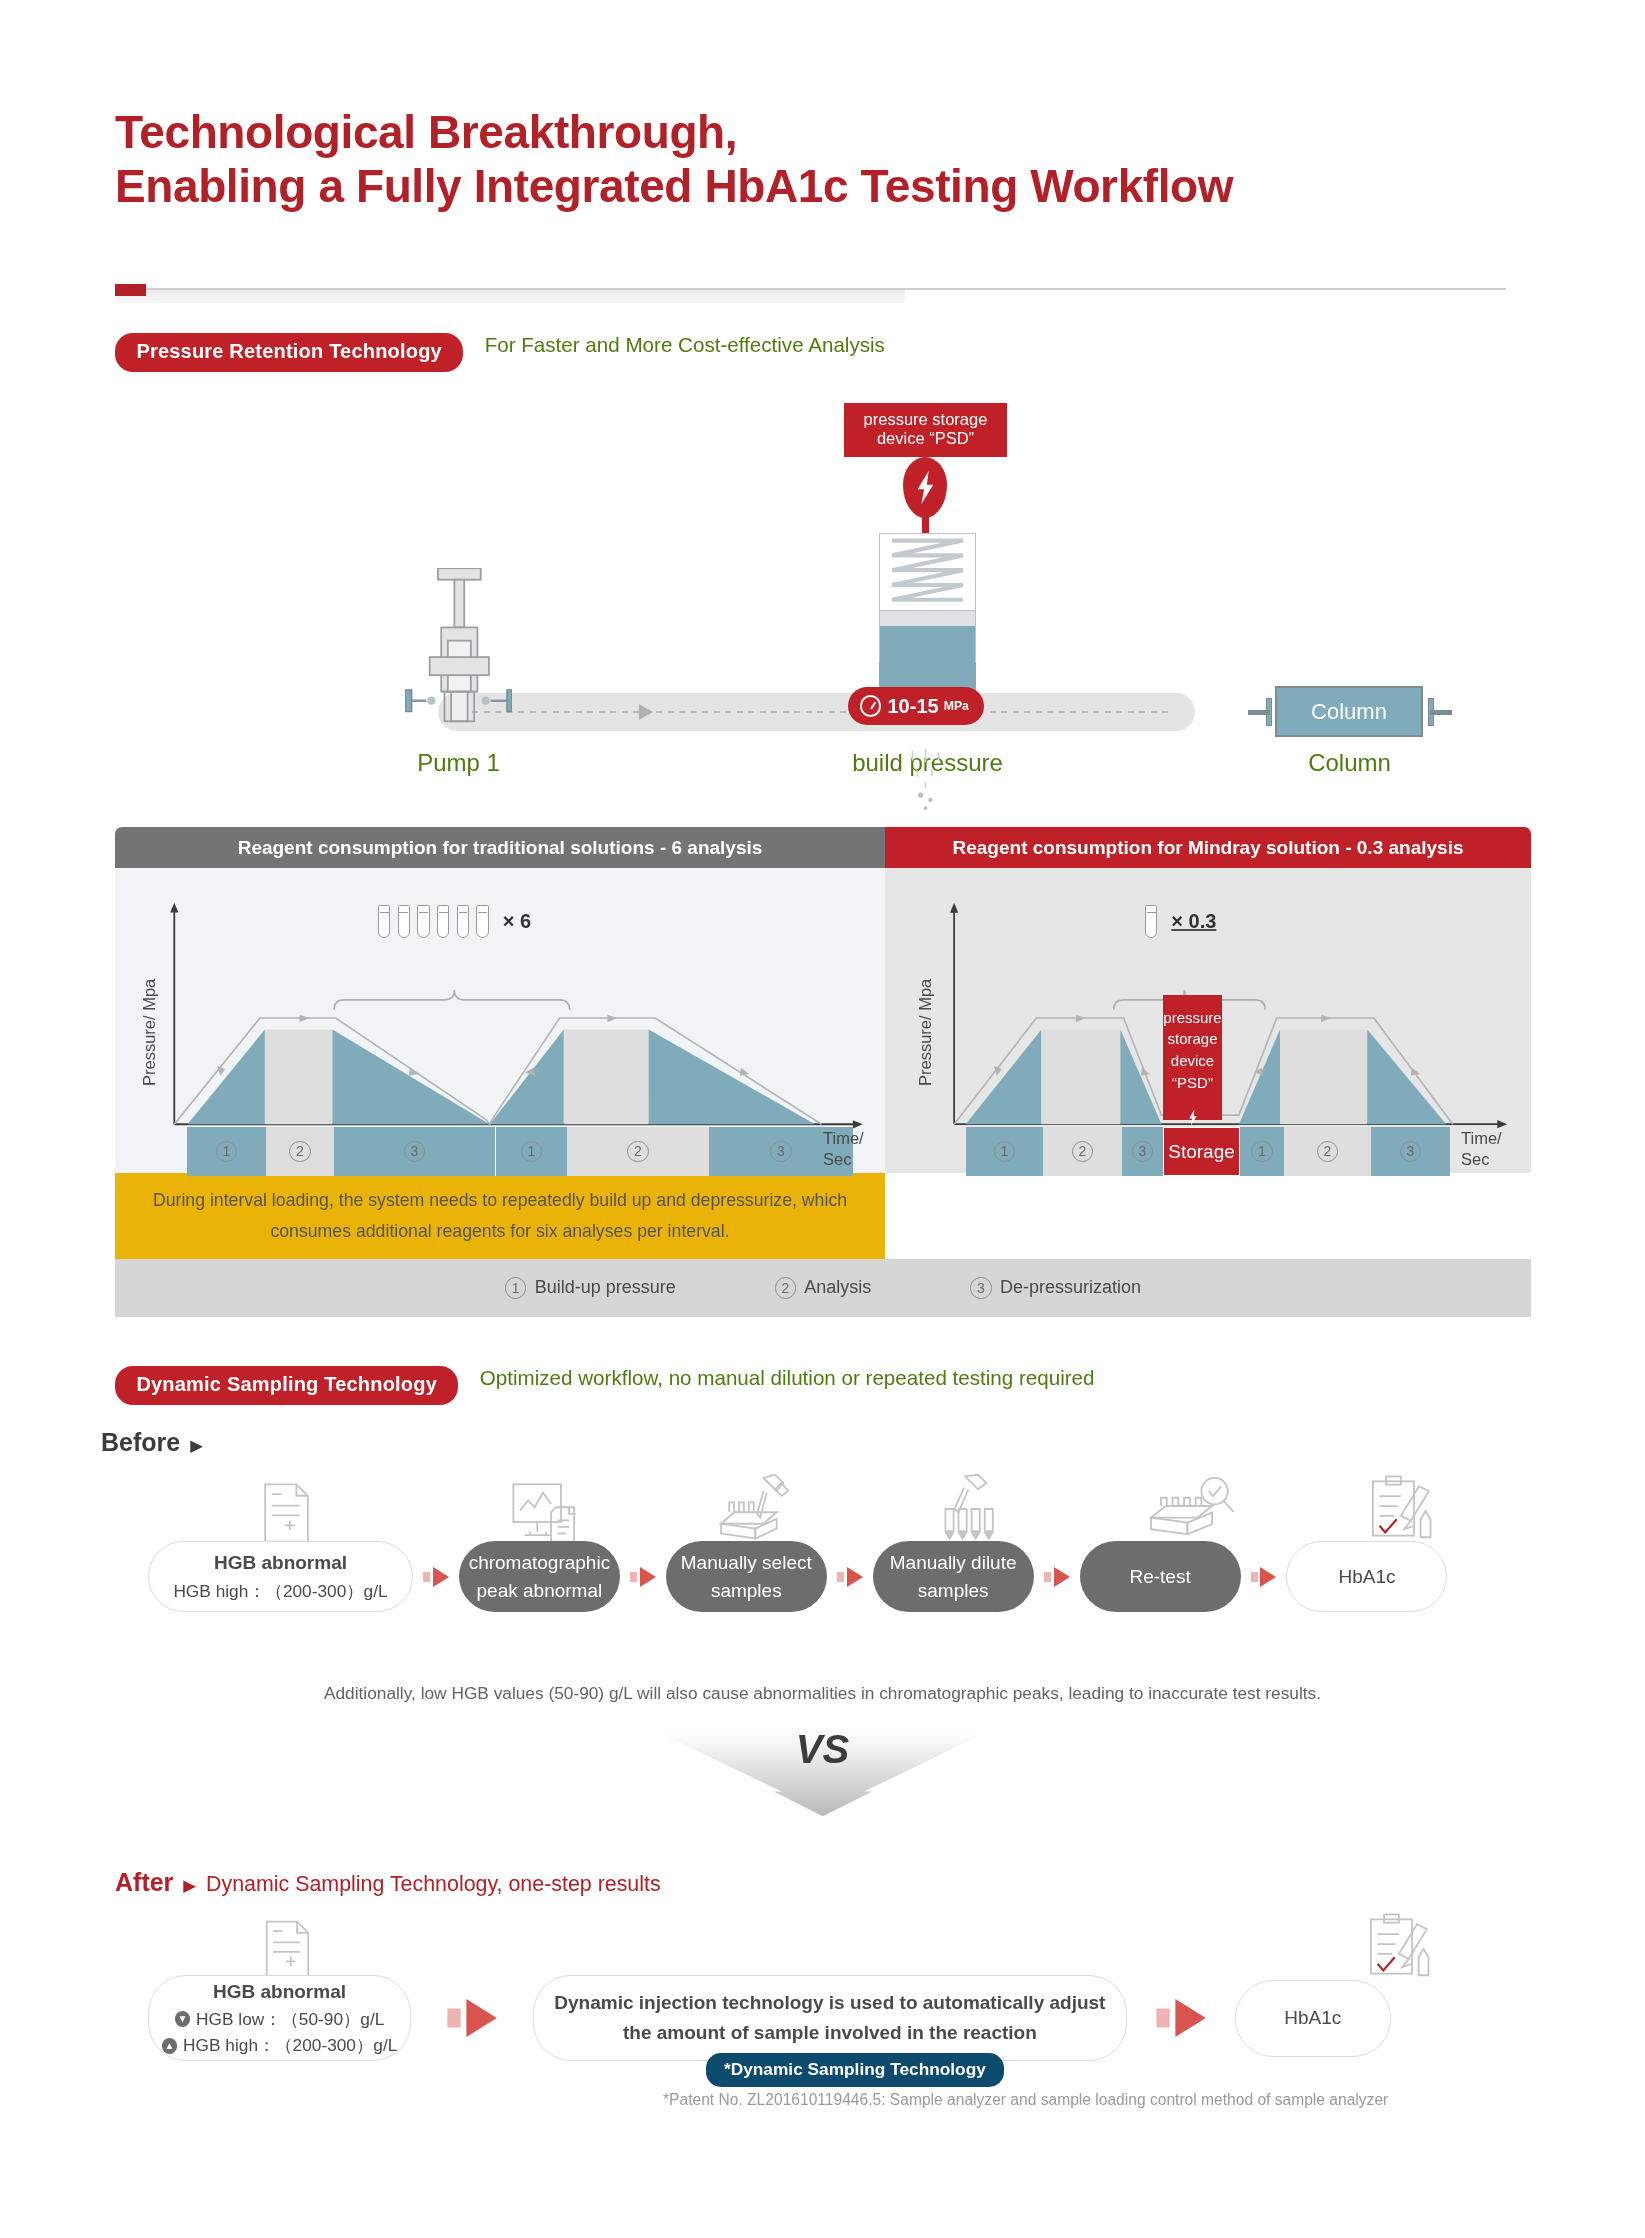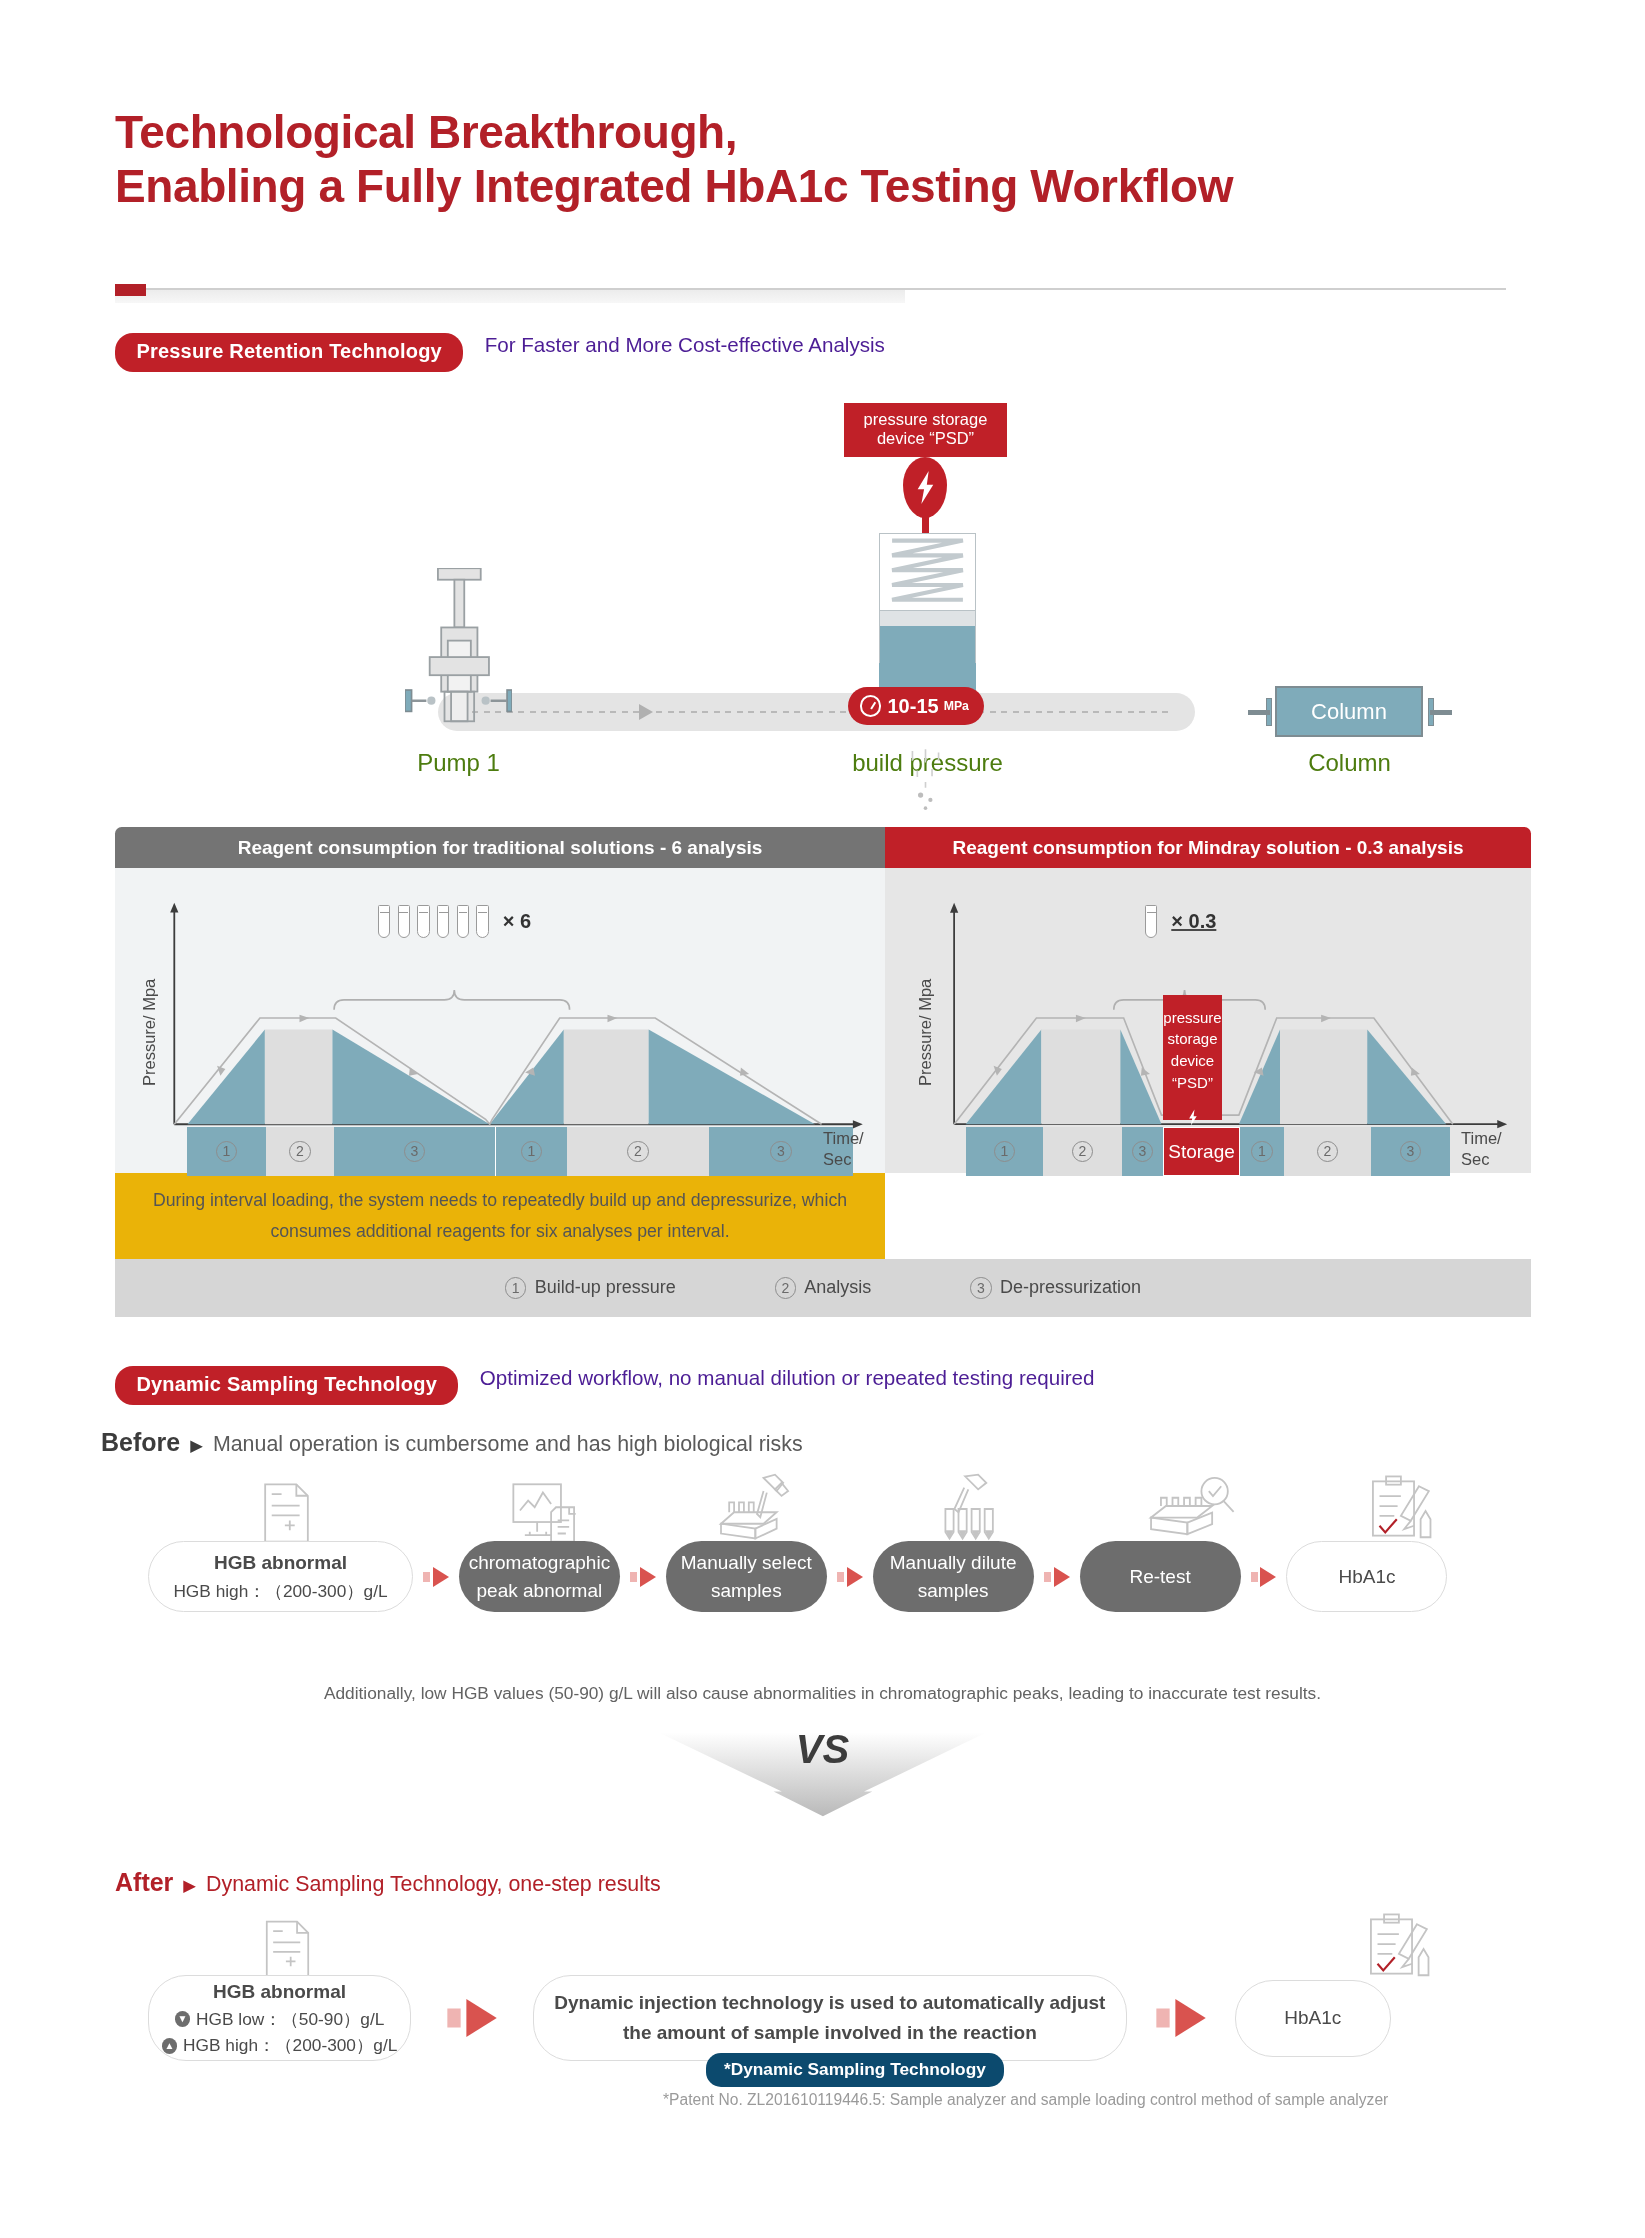--- a/index.html
+++ b/index.html
@@ -17,21 +17,21 @@
   .rule-wrap { position:absolute; left:115px; top:284px; width:1391px; height:11.5px; }
   .rule-grey { position:absolute; left:0; top:4.1px; width:100%; height:1.6px; background:#cfcfcf; }
   .rule-shadow { position:absolute; left:0; top:5.8px; width:790px; height:13px;
      background:linear-gradient(to bottom,#ececec,#f7f7f7); }
   .rule-red { position:absolute; left:0; top:0; width:31px; height:11.5px; background:#B22028; }
 
   
   .pill { display:inline-block; background:#C02028; color:#fff; font-size:20px; font-weight:bold;
           border-radius:18px; padding:7.4px 21.4px 9px; letter-spacing:0.2px; white-space:nowrap;}
   .pill-row { position:absolute; display:flex; gap:21.4px; }
-  .pill-sub { font-size:20.6px; color:#4c1d95; white-space:nowrap; }
+  .pill-sub { font-size:20.6px; color:#4d7c0f; white-space:nowrap; }
 
   
   .schematic { position:absolute; left:115px; top:403px; width:1416px; height:354px; }
   .psd-label { position:absolute; left:729px; top:0px; width:163px; height:54px; background:#C02028;
      color:#fff; font-size:16.5px; line-height:1.2; text-align:center; padding-top:6.6px;}
   .psd-bolt { position:absolute; left:788px; top:54px; width:44px; height:61px; }
   .psd-bolt .drop { position:absolute; inset:0; background:#C02028;
      border-radius:50% 50% 50% 50% / 46% 46% 54% 54%; }
   .psd-bolt .glyph { position:absolute; inset:0; display:flex; align-items:center; justify-content:center;
      color:#fff; font-size:25px; font-weight:bold; }
@@ -416,21 +416,20 @@
   </div>
 
   <div class="pill-row" style="left:115px; top:1366px;">
     <span class="pill">Dynamic Sampling Technology</span>
     <span class="pill-sub">Optimized workflow, no manual dilution or repeated testing required</span>
   </div>
 
   <div class="sec-head grey-head" style="left:101px; top:1428px;">
     <span class="w">Before</span>
     <span class="tri">▶</span>
-    <span class="txt">Manual operation is cumbersome and has high biological risks</span>
   </div>
 
   <div class="icon-slot" style="left:260px; top:1481px;">
     <svg width="53" height="64" viewBox="0 0 64 78">
         <g fill="none" stroke="#c4c4c4" stroke-width="2.2">
       <path d="M6 4 h38 l14 14 v56 h-52 z"></path>
           <path d="M44 4 v14 h14"></path>
       <path d="M14 16 h12 M14 30 h34 M14 42 h34"></path>
           <path d="M30 54 h12 M36 48 v12"></path>
         </g>

